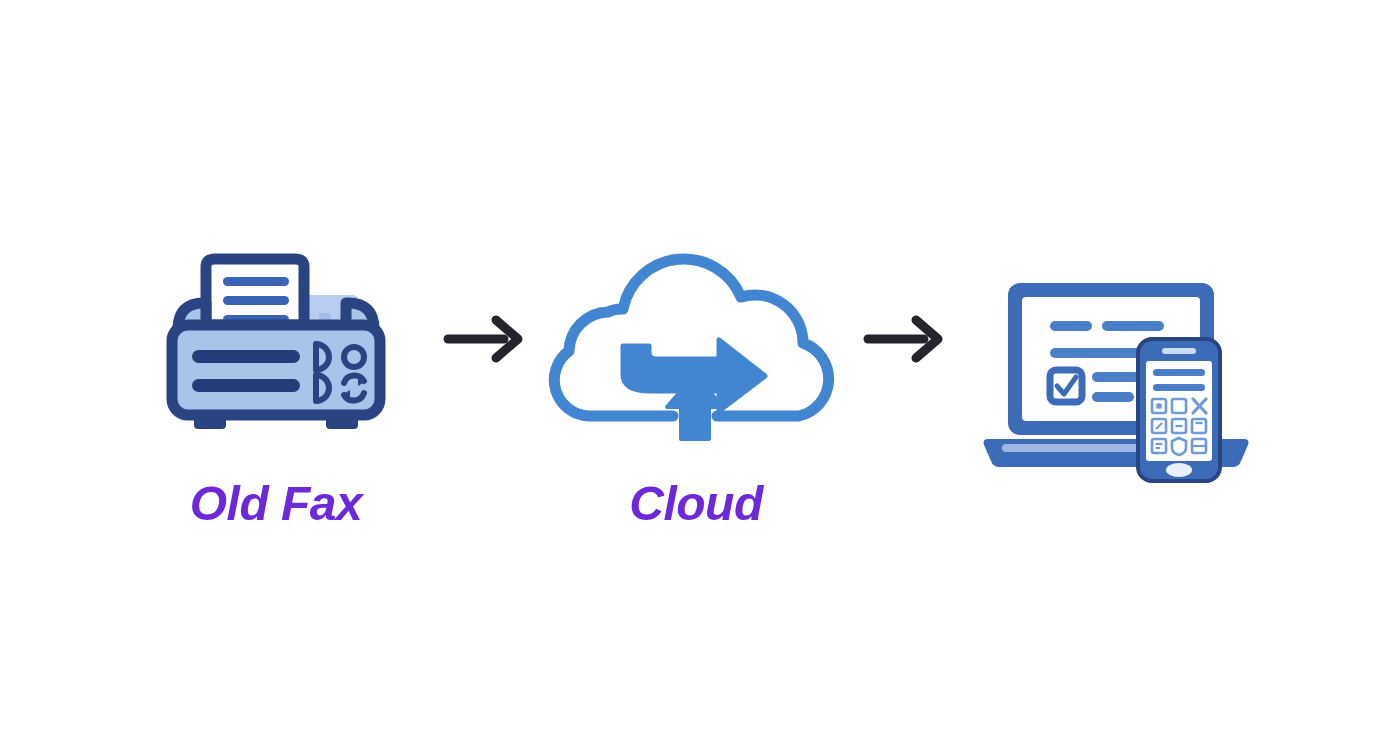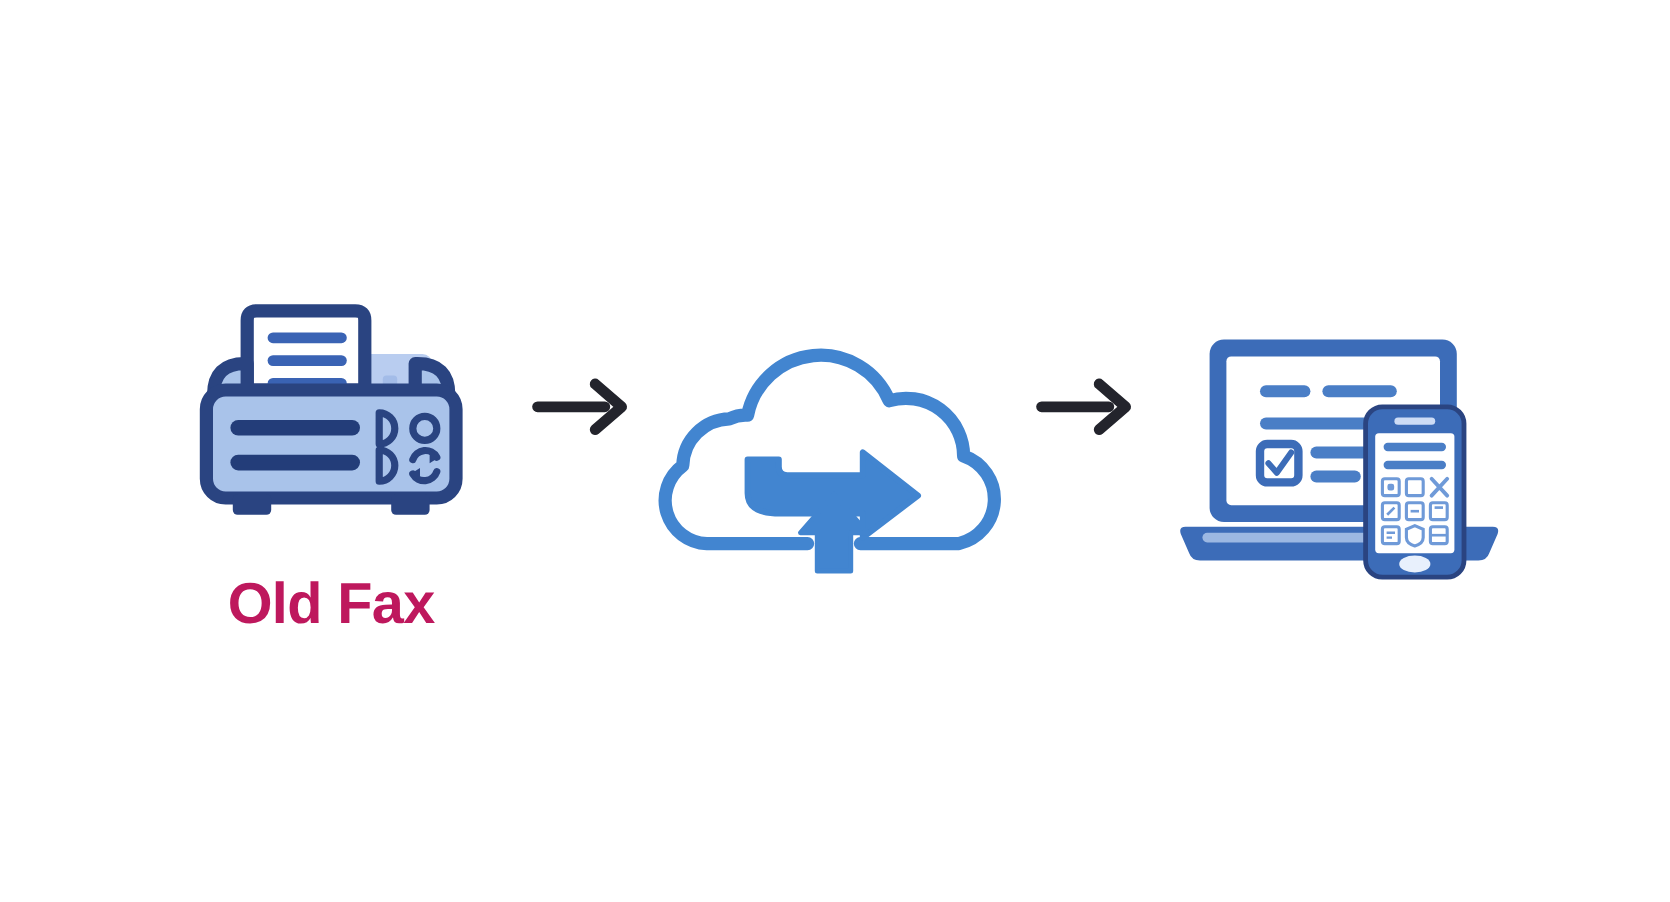--- a/index.html
+++ b/index.html
@@ -41,23 +41,24 @@
     align-items: center;
     justify-content: center;
   }
 
   .stage-label {
     margin-top: 26px;
     font-family: "Liberation Sans", sans-serif;
     font-weight: bold;
     font-size: 48px;
     letter-spacing: -0.5px;
-    color: #be185d;
+    color: #6d28d9;
     line-height: 1;
     white-space: nowrap;
+    font-style: italic;
   }
 
   .connector {
     width: 120px;
     height: 230px;
     display: flex;
     align-items: center;
     justify-content: center;
     
     margin-bottom: 74px;
@@ -138,20 +139,21 @@
                  L214 137
                  L168 101
                  L168 120
                  L105 120
                  Q98 120 98 113
                  L98 107 Z" fill="#4285d0" stroke="#4285d0" stroke-width="5" stroke-linejoin="round"></path>
 
         <path d="M144 136 L172 168 L158 168 L158 200 L130 200 L130 168 L116 168 Z" fill="#4285d0" stroke="#4285d0" stroke-width="4" stroke-linejoin="round"></path>
       </svg>
     </div>
+    <div class="stage-label">Cloud</div>
   </div>
 
   <div class="connector">
     <svg width="84" height="54" viewBox="0 0 84 54" aria-hidden="true">
       <line x1="4" y1="27" x2="60" y2="27" stroke="#23242c" stroke-width="9" stroke-linecap="round"></line>
       <polyline points="52,8 74,27 52,46" fill="none" stroke="#23242c" stroke-width="9" stroke-linecap="round" stroke-linejoin="round"></polyline>
     </svg>
   </div>
 
   <div class="stage">

